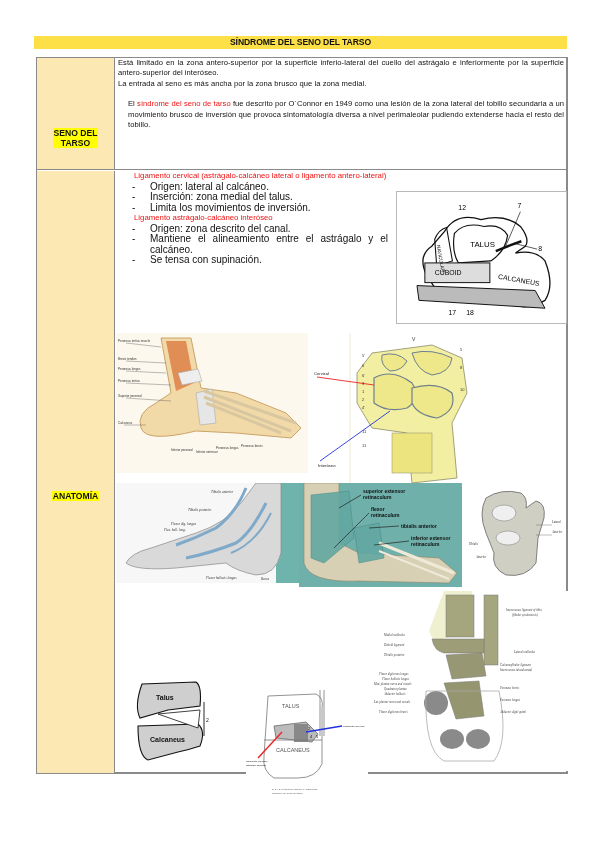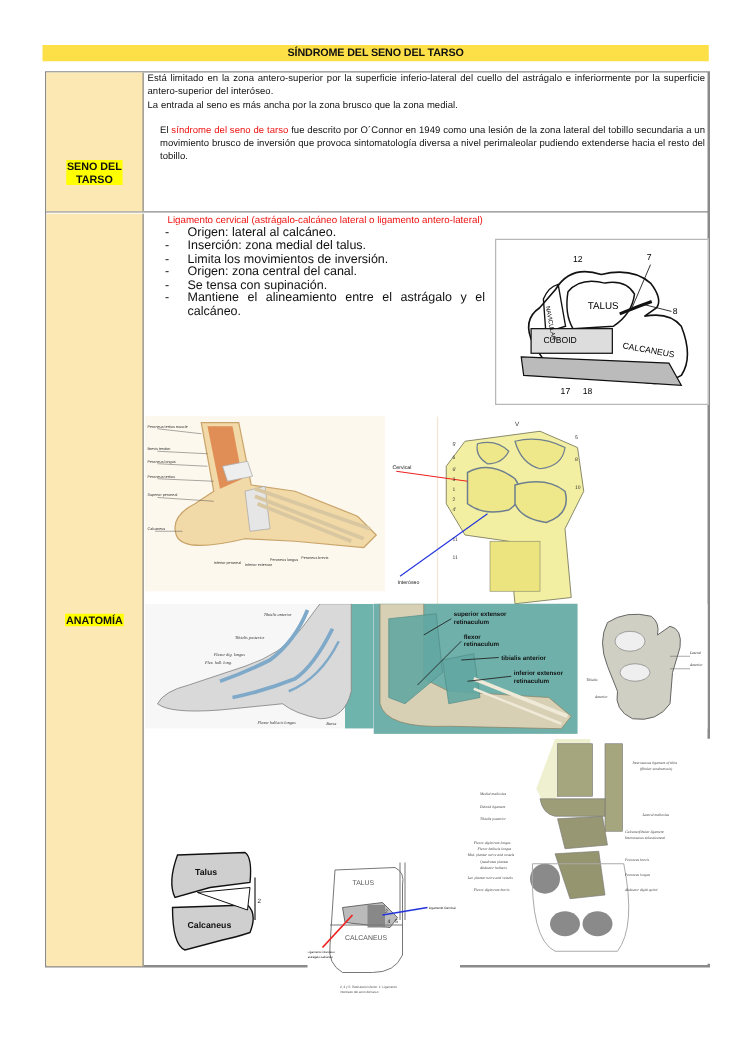--- a/index.html
+++ b/index.html
@@ -79,24 +79,25 @@
 
       <div>
         <div class="lig-title">Ligamento cervical (astrágalo-calcáneo lateral o ligamento antero-lateral)</div>
         <ul class="bullets">
           <li>Origen: lateral al calcáneo.</li>
           <li>Inserción: zona medial del talus.</li>
           <li>Limita los movimientos de inversión.</li>
         </ul>
       </div>
       <div>
+        <div class="lig-title">Ligamento astrágalo-calcáneo interóseo</div>
         <ul class="bullets">
-          <li>Origen: zona central del canal.</li>
+          <li>Origen: zona descrito del canal.</li>
+          <li>Mantiene el alineamiento entre el astrágalo y el calcáneo.</li>
           <li>Se tensa con supinación.</li>
-          <li>Mantiene el alineamiento entre el astrágalo y el calcáneo.</li>
         </ul>
       </div>
 
       <div class="img" style="left:280px; top:20px; width:171px; height:133px; border:1px solid #b8b8b8; background:#fff;">
         <svg viewBox="0 0 171 133">
           <path d="M48 40 Q60 20 85 28 Q110 22 125 35 Q135 48 130 55 L120 62 Q140 58 150 70 Q160 95 150 110 Q130 122 110 112 L90 100 L40 100 L30 85 Q20 65 35 55 Z" fill="#fff" stroke="#111" stroke-width="1.3"></path>
           <path d="M58 42 Q68 30 88 35 Q105 32 112 44 Q110 60 95 70 L62 72 Q55 60 58 42 Z" fill="none" stroke="#111" stroke-width="1.2"></path>
           <path d="M38 48 Q42 38 50 36 L56 70 L40 75 Z" fill="none" stroke="#111" stroke-width="1.1"></path>
           <rect x="28" y="72" width="66" height="20" fill="#ddd" stroke="#111" stroke-width="1"></rect>
           <path d="M20 95 L140 100 L150 118 L22 110 Z" fill="#bbb" stroke="#111" stroke-width="1"></path>

